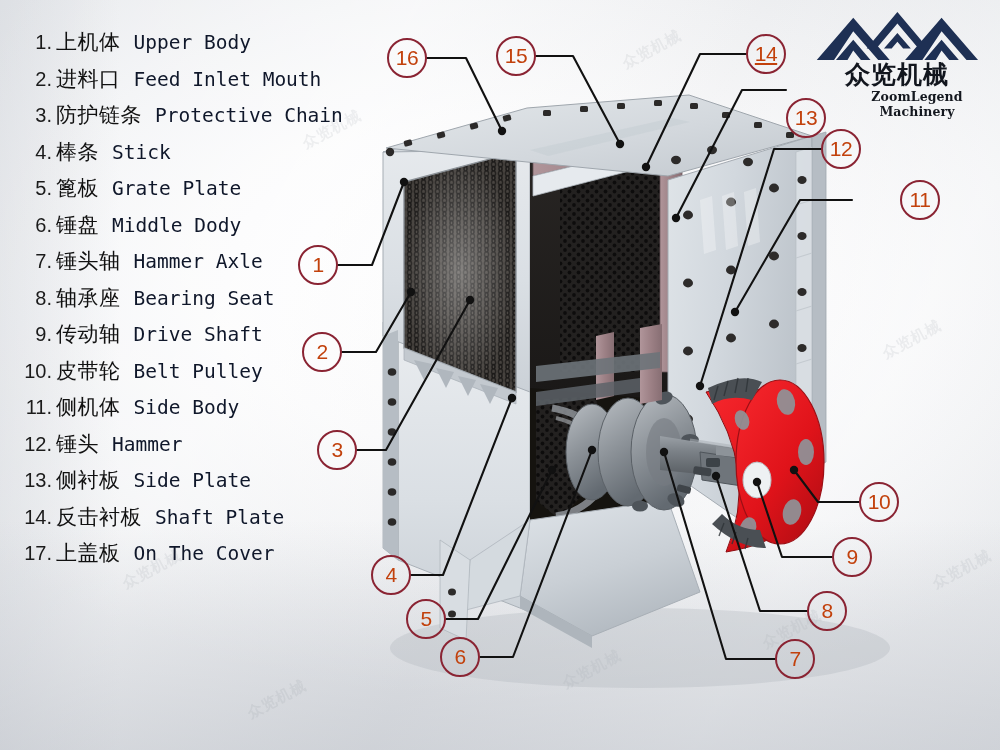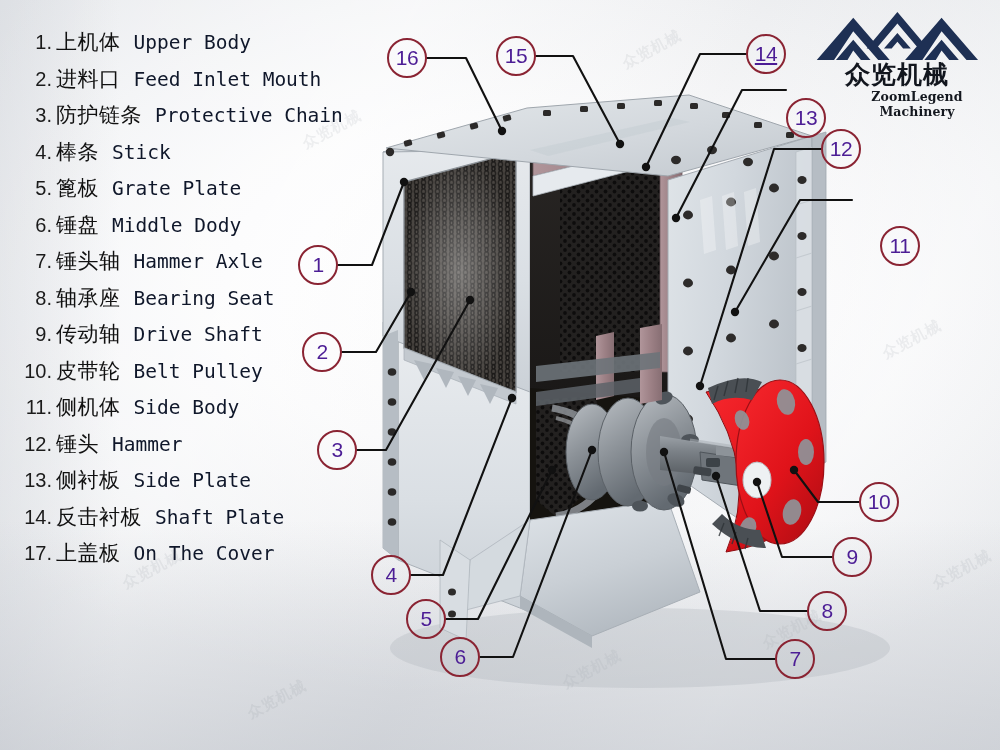--- a/index.html
+++ b/index.html
@@ -45,21 +45,21 @@
   .logo-mark{height:48px;display:block;margin:0 auto;}
   .logo-cn{font-size:25px;font-weight:800;color:#12161e;letter-spacing:1px;line-height:1.08;
            font-family:"DejaVu Sans","Liberation Sans",sans-serif;margin-top:1px;}
   .logo-en{font-size:12.5px;font-weight:700;color:#14181f;letter-spacing:.1px;
            font-family:"DejaVu Serif","Liberation Serif",serif;margin-top:1px;margin-left:40px;}
 
   
   .callout{position:absolute;width:40px;height:40px;border-radius:50%;
     border:2.1px solid #8a2433;background:transparent;
     display:flex;align-items:center;justify-content:center;
-    font-size:21px;color:#4c1d95;font-family:"Liberation Sans",sans-serif;
+    font-size:21px;color:#c2410c;font-family:"Liberation Sans",sans-serif;
     letter-spacing:-.5px;box-sizing:border-box;}
 
   svg.overlay{position:absolute;left:0;top:0;width:1000px;height:750px;overflow:visible;}
 </style>
 </head>
 <body>
 
 <div id="stage">
 
   <div class="bg-base"></div>
@@ -468,21 +468,21 @@
       <div class="callout" style="left: 298px; top: 245px;">1</div>
       <div class="callout" style="left: 302px; top: 332px;">2</div>
       <div class="callout" style="left: 317px; top: 430px;">3</div>
       <div class="callout" style="left: 371px; top: 555px;">4</div>
       <div class="callout" style="left: 406px; top: 599px;">5</div>
       <div class="callout" style="left: 440px; top: 637px;">6</div>
       <div class="callout" style="left: 775px; top: 639px;">7</div>
       <div class="callout" style="left: 807px; top: 591px;">8</div>
       <div class="callout" style="left: 832px; top: 537px;">9</div>
       <div class="callout" style="left: 859px; top: 482px;">10</div>
-      <div class="callout" style="left: 880px; top: 180px; margin-top: 46px;">11</div>
+      <div class="callout" style="left: 900px; top: 180px;">11</div>
       <div class="callout" style="left: 821px; top: 129px;">12</div>
       <div class="callout" style="left: 786px; top: 70px; margin-top: 28px;">13</div>
       <div class="callout" style="left: 746px; top: 34px; text-decoration: underline;">14</div>
       <div class="callout" style="left: 496px; top: 36px;">15</div>
       <div class="callout" style="left: 387px; top: 38px;">16</div>
     </div>
 
 </div>
 
 </body></html>

